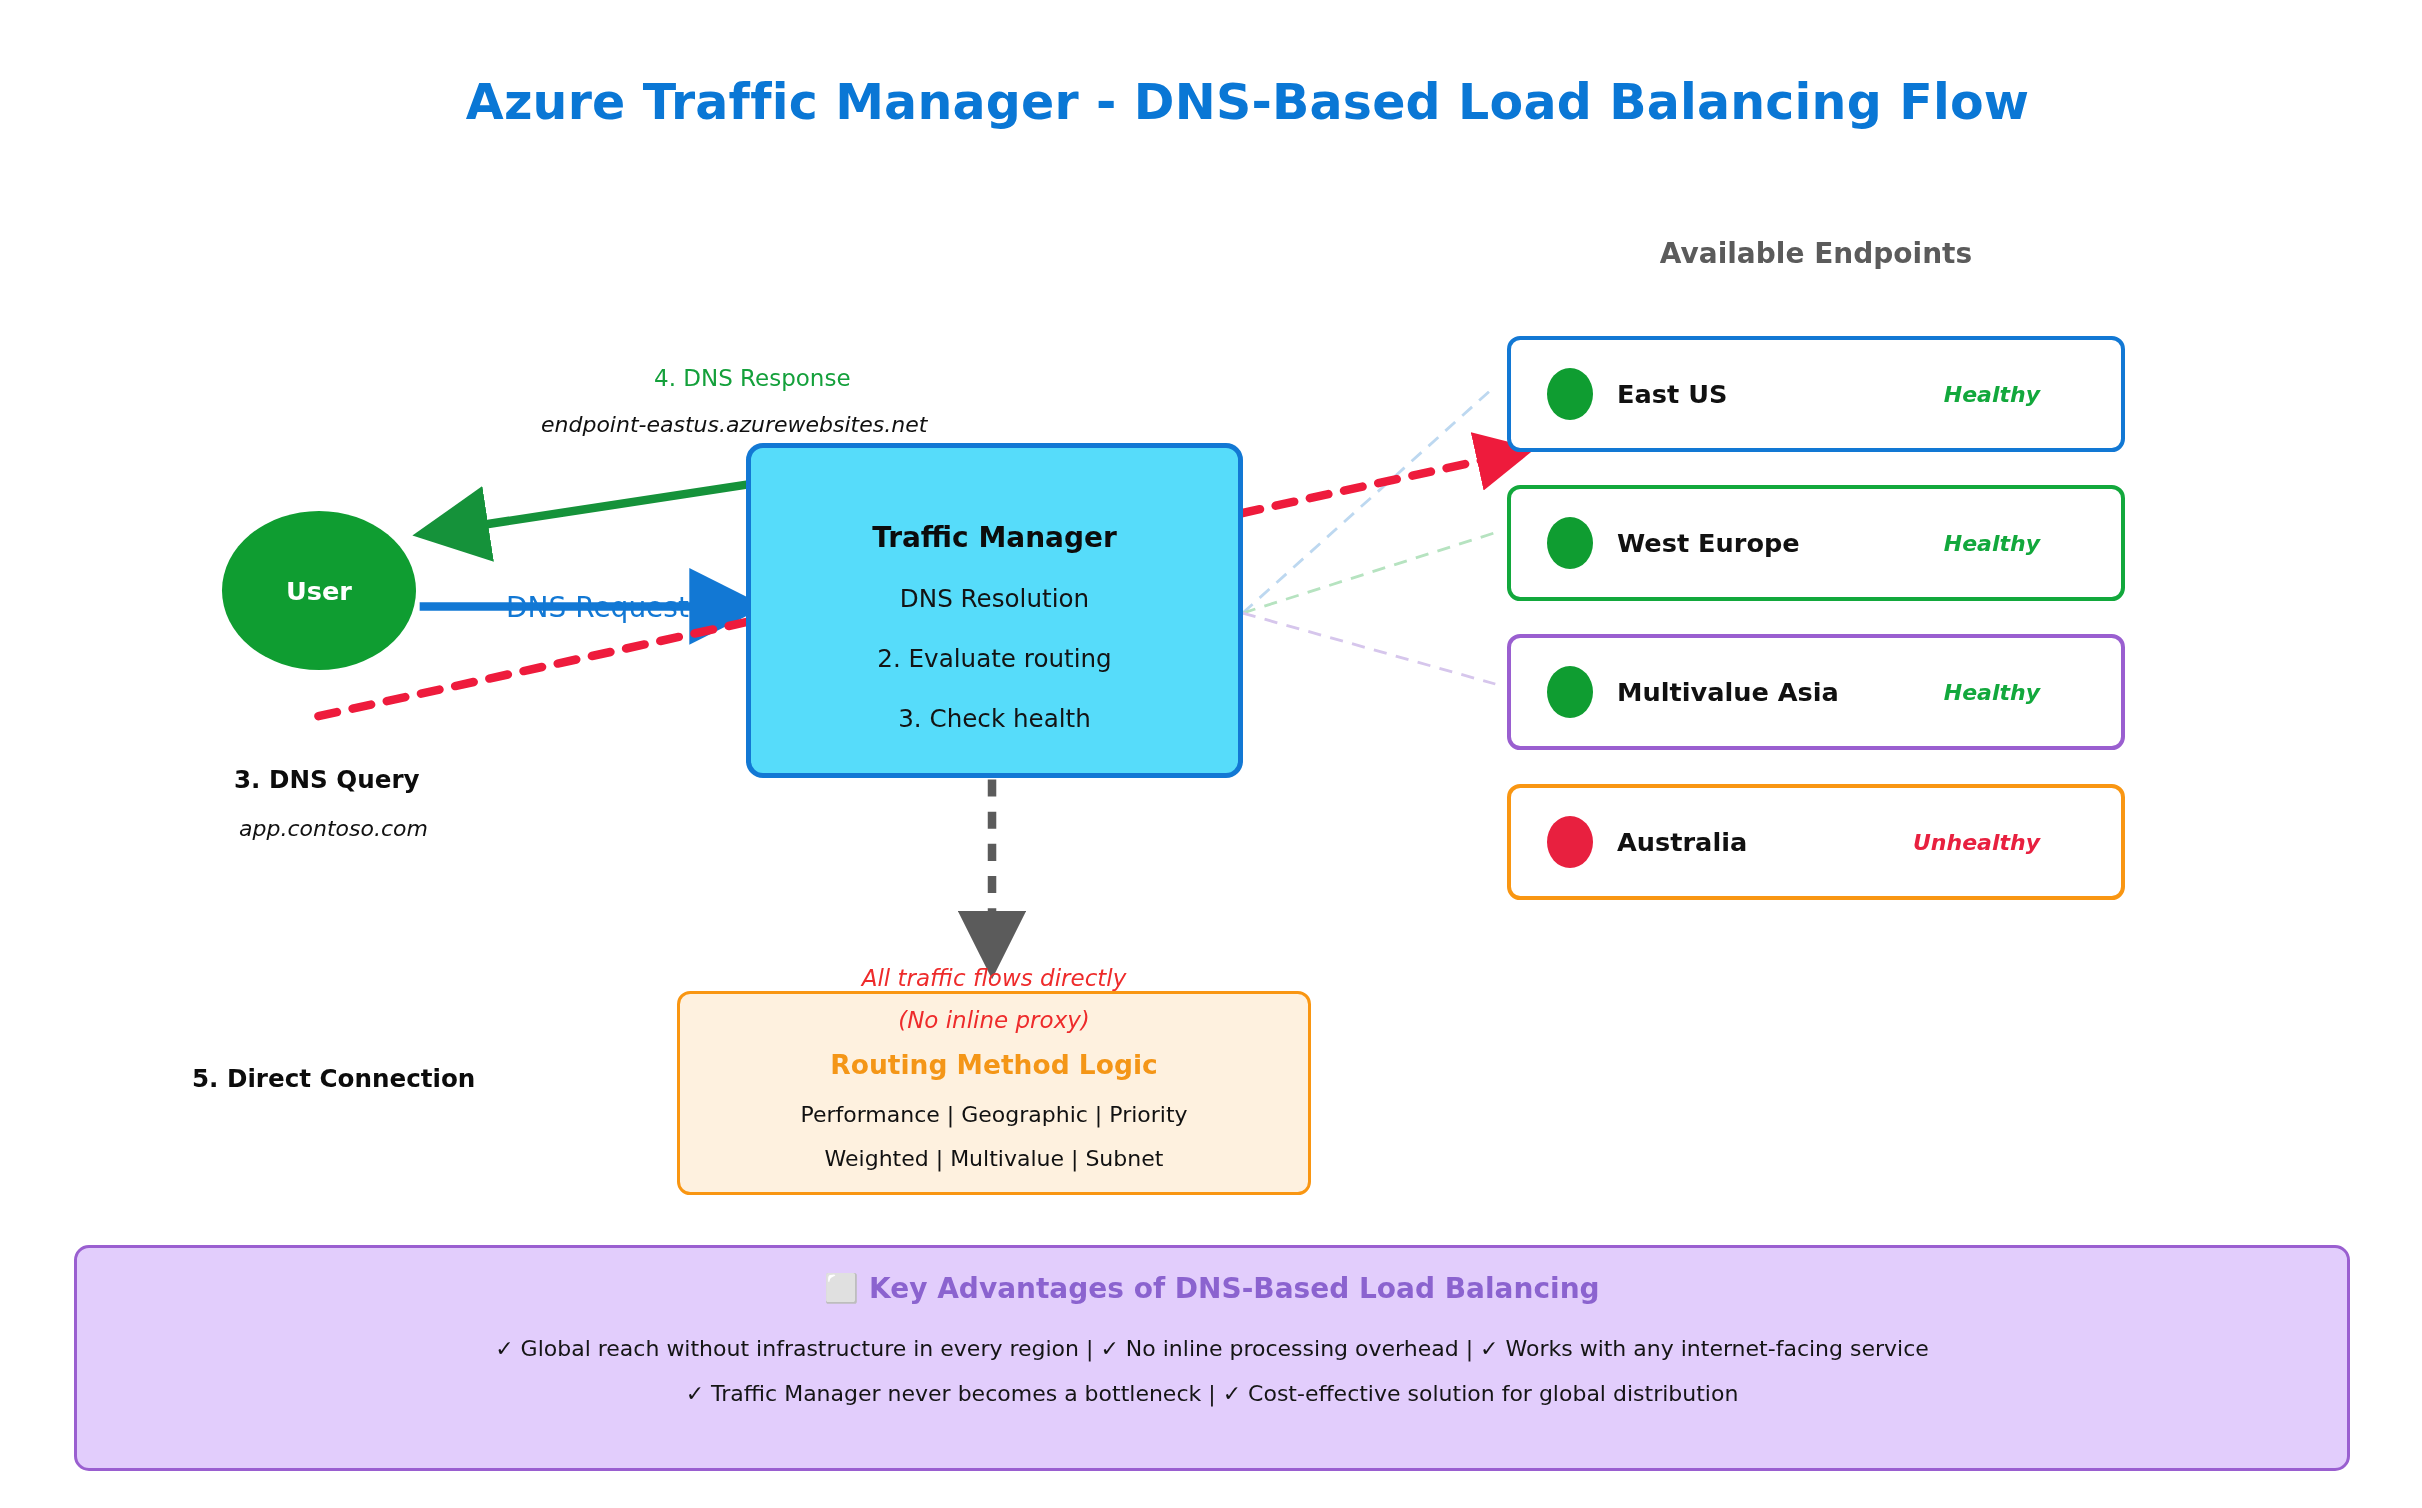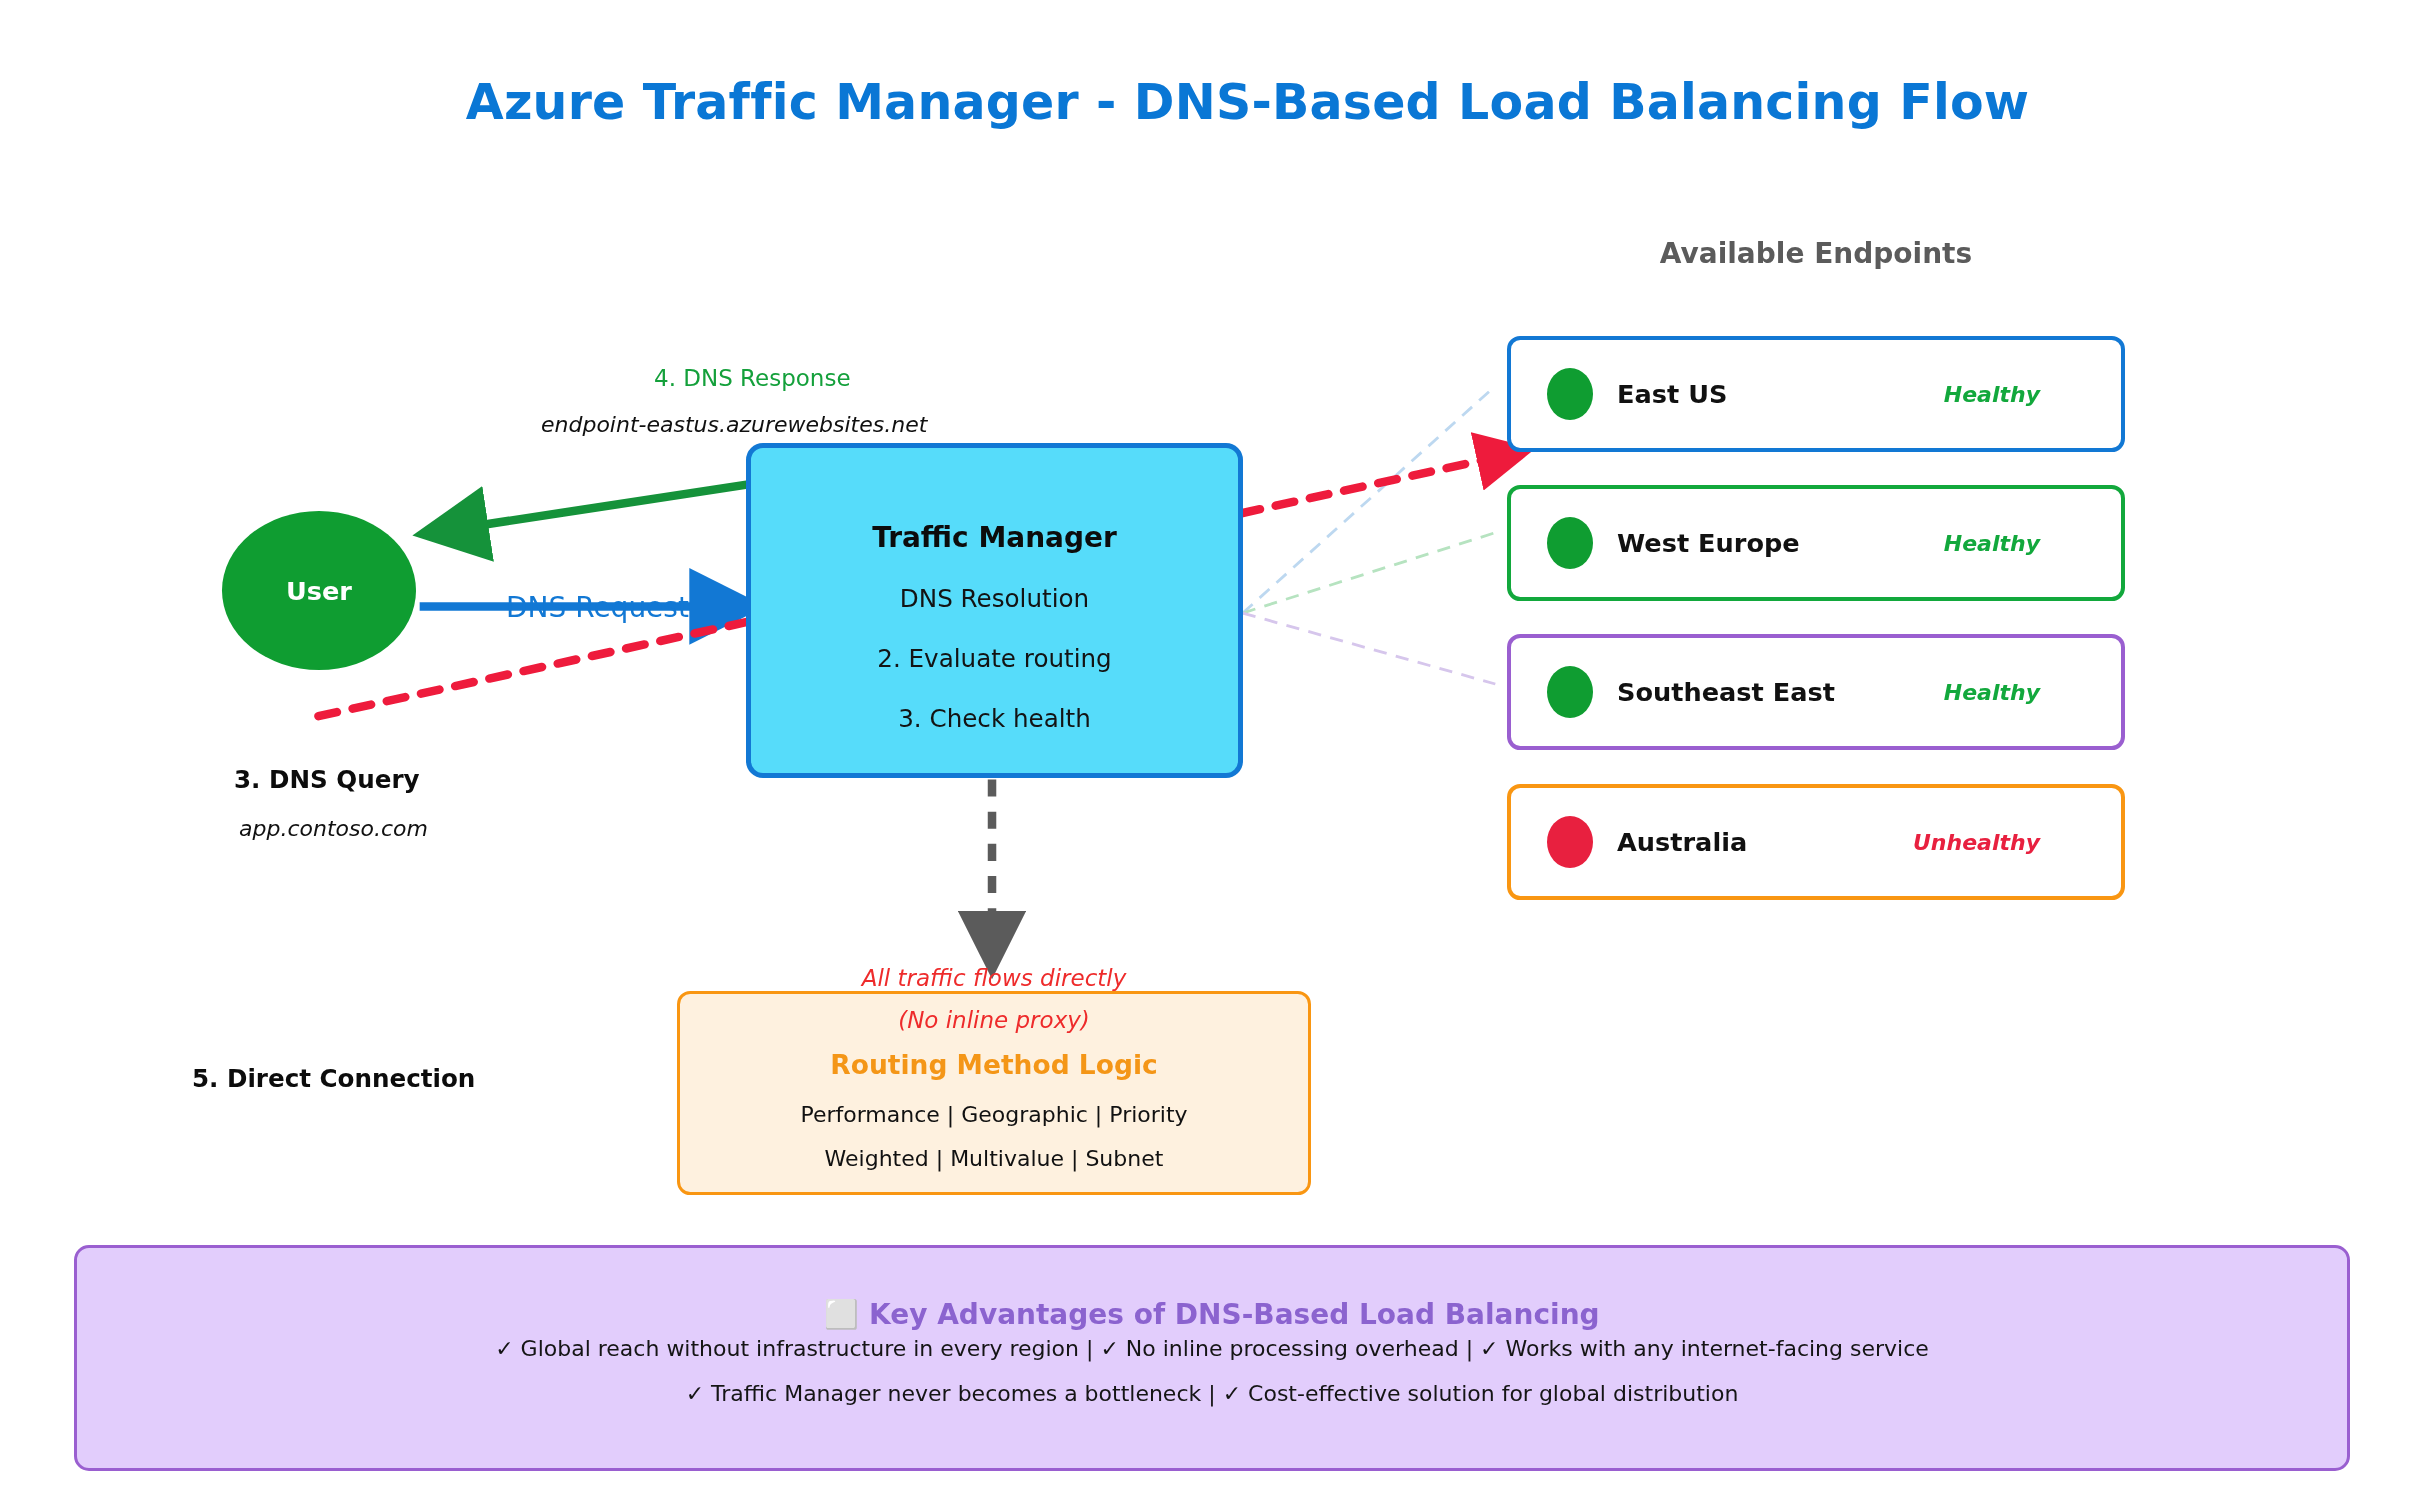--- a/index.html
+++ b/index.html
@@ -126,21 +126,21 @@
 </div>
 
 <div class="abs endpoint-card" style="top: 485px; border-color: rgb(18, 168, 60);">
   <span class="endpoint-dot" style="background: rgb(15, 157, 49);"></span>
   <span class="endpoint-name">West Europe</span>
   <span class="endpoint-status" style="color: rgb(18, 168, 60);">Healthy</span>
 </div>
 
 <div class="abs endpoint-card" style="top: 634px; border-color: rgb(154, 95, 208);">
   <span class="endpoint-dot" style="background: rgb(15, 157, 49);"></span>
-  <span class="endpoint-name">Southeast East</span>
+  <span class="endpoint-name">Multivalue Asia</span>
   <span class="endpoint-status" style="color: rgb(18, 168, 60);">Healthy</span>
 </div>
 
 <div class="abs endpoint-card" style="top: 784px; border-color: rgb(249, 150, 18);">
   <span class="endpoint-dot" style="background: rgb(232, 32, 63);"></span>
   <span class="endpoint-name">Australia</span>
   <span class="endpoint-status" style="color: rgb(232, 32, 63);">Unhealthy</span>
 </div>
 
 <div class="abs" id="traffic-manager-box" style="background: rgb(86, 220, 250); border-color: rgb(18, 120, 212);">
@@ -163,17 +163,17 @@
 
 <div class="abs" id="routing-box" style="background: rgb(254, 241, 223); border-color: rgb(249, 150, 18);">
   <div class="abs" id="routing-title" style="color: rgb(244, 150, 23);">Routing Method Logic</div>
   <div class="abs" id="routing-methods-1">Performance | Geographic | Priority</div>
   <div class="abs" id="routing-methods-2">Weighted | Multivalue | Subnet</div>
 </div>
 <div class="abs" id="direct-note-1" style="color: rgb(238, 43, 43);">All traffic flows directly</div>
 <div class="abs" id="direct-note-2" style="color: rgb(238, 43, 43);">(No inline proxy)</div>
 
 <div class="abs" id="advantages-panel" style="background: rgb(226, 205, 252); border-color: rgb(154, 95, 208);">
-  <div class="abs" id="advantages-title" style="color: rgb(139, 99, 207); margin-top: 26px;">⬜ Key Advantages of DNS-Based Load Balancing</div>
+  <div class="abs" id="advantages-title" style="color: rgb(139, 99, 207);">⬜ Key Advantages of DNS-Based Load Balancing</div>
   <div class="abs" id="advantages-line-1">✓ Global reach without infrastructure in every region  |  ✓ No inline processing overhead  |  ✓ Works with any internet-facing service</div>
   <div class="abs" id="advantages-line-2">✓ Traffic Manager never becomes a bottleneck  |  ✓ Cost-effective solution for global distribution</div>
 </div>
 
 
 </body></html>

